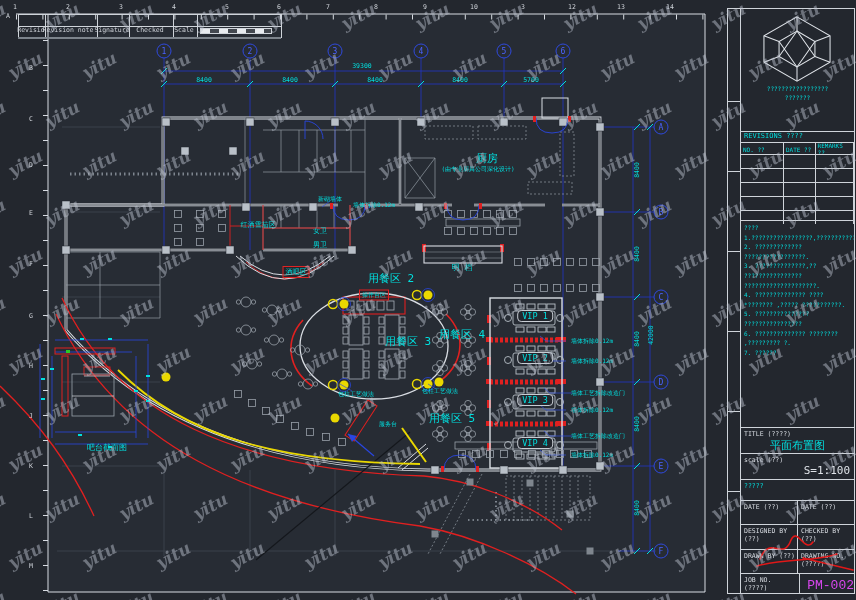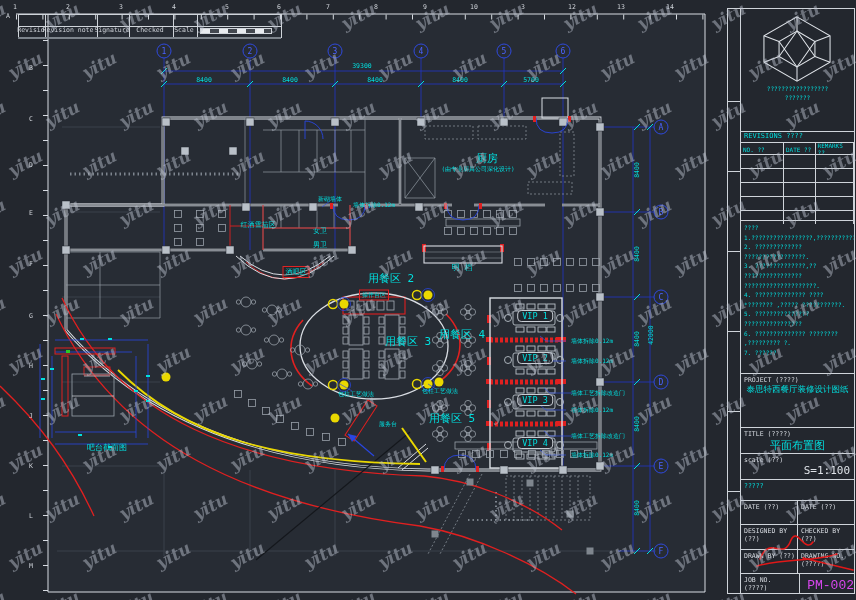--- a/index.html
+++ b/index.html
@@ -535,24 +535,20 @@
       <div>????</div>
       <div>
             <div class="noteline">1.?????????????????,??????????????.</div>
             <div class="noteline">2. ????????????? ?????????????????.</div>
             <div class="noteline">3. ??????????????,?? ???????????????? ????????????????????.</div>
             <div class="noteline">4. ?????????????? ???? *??????? ,????? ???????????.</div>
             <div class="noteline">5. ??????????????? ????????????????</div>
             <div class="noteline">6. ?????????????? ???????? ,????????? ?.</div>
             <div class="noteline">7. ??????</div>
           </div>
-    </div>
-    <div class="abs sec" style="top:364px;height:29px">
-      <div class="lbl">PROJECT (????)</div>
-      <div class="val vc" style="font-size:8.5px">泰思特西餐厅装修设计图纸</div>
     </div>
     <div class="abs sec" style="top:418px;height:25px">
       <div class="lbl">TITLE (????)</div>
       <div class="val vc" style="font-size:11px">平面布置图</div>
     </div>
     <div class="abs sec" style="top:444px;height:25px">
       <div class="lbl">scale  (??)</div>
       <div style="color:#dfe3e8;font-size:11px;text-align:right;padding-right:4px;font-family:'DejaVu Sans Mono',monospace">S=1:100</div>
     </div>
     <div class="abs sec" style="top:470px;height:20px">

